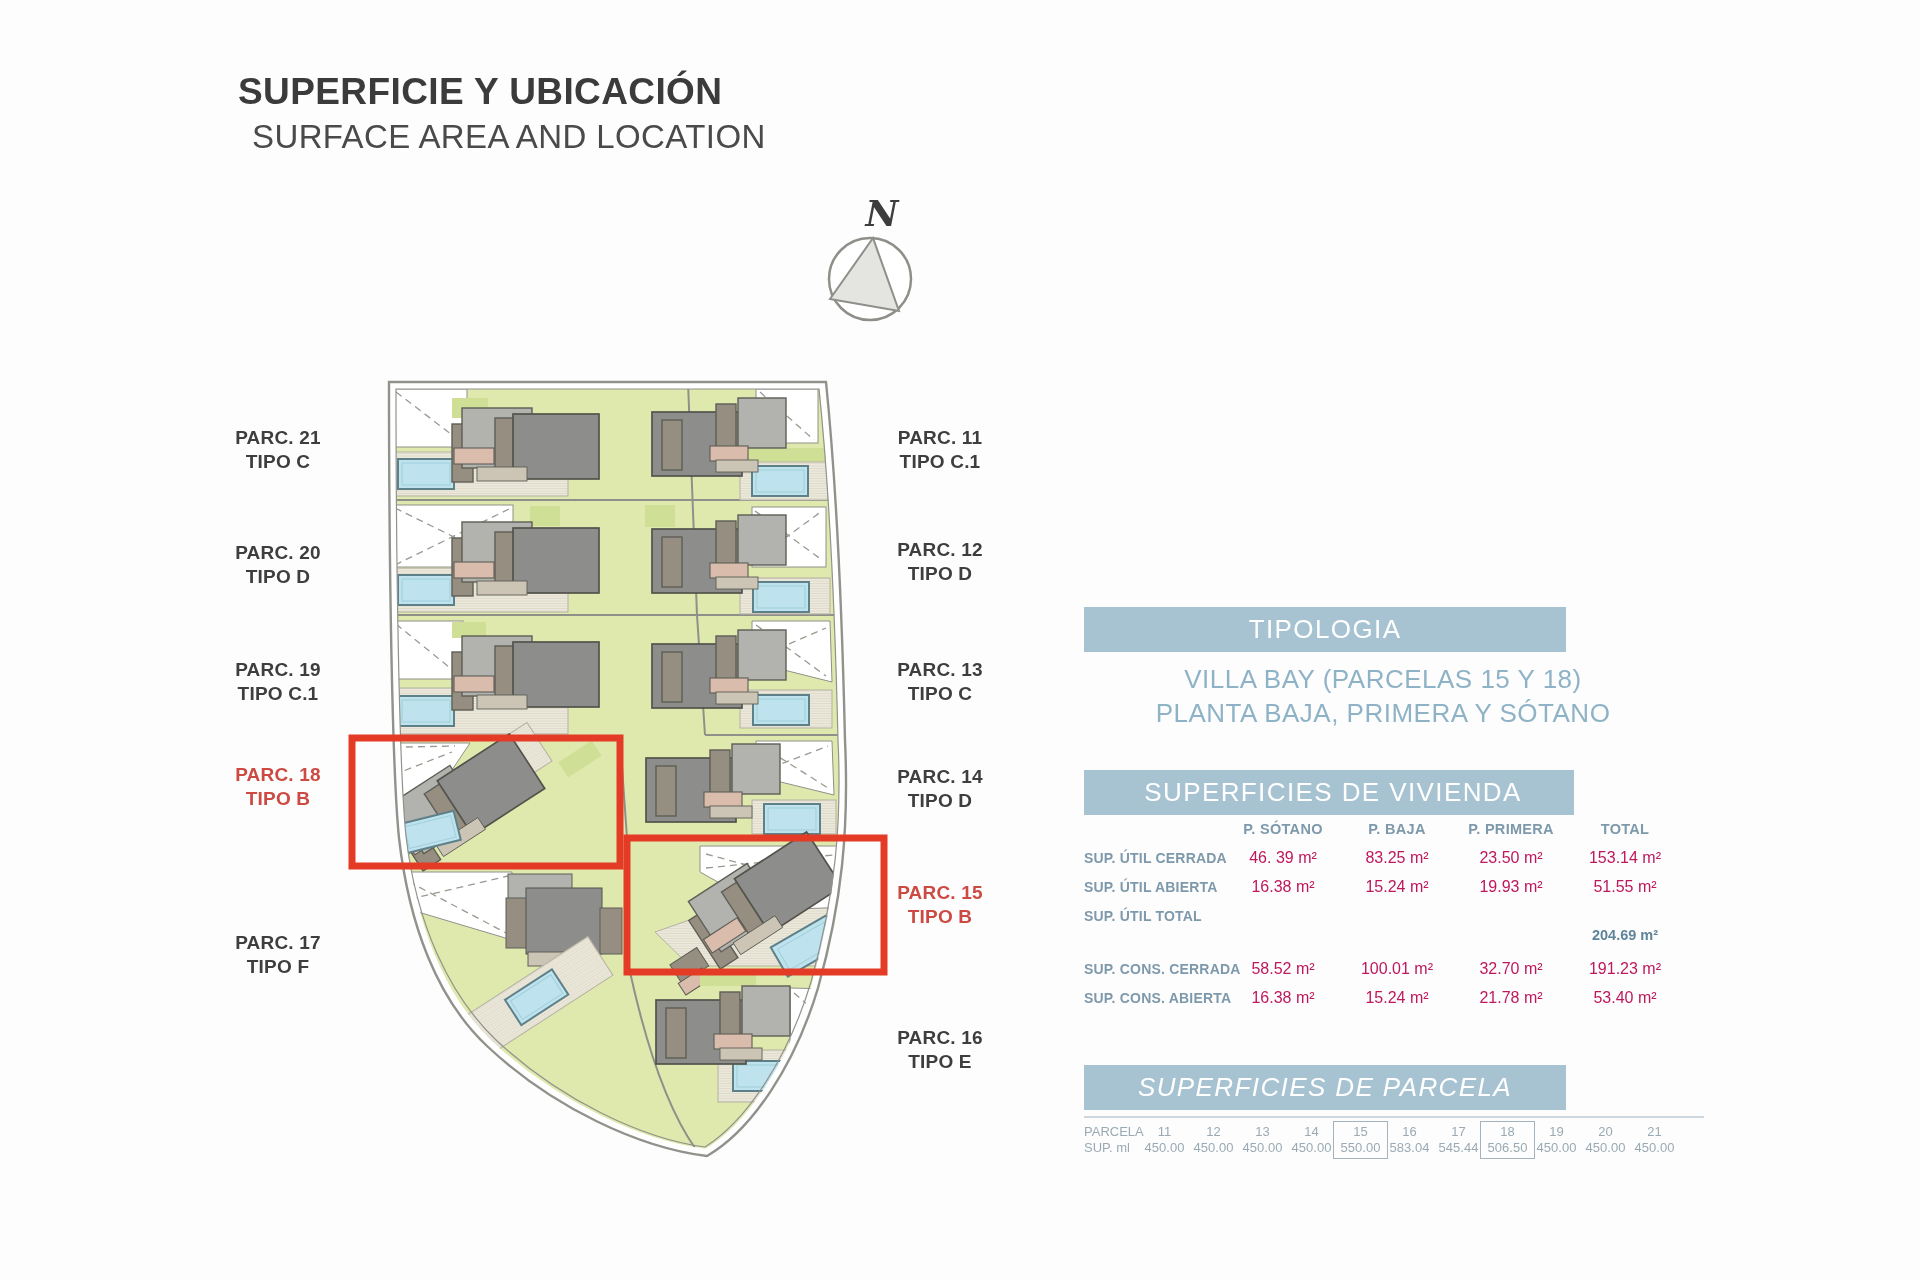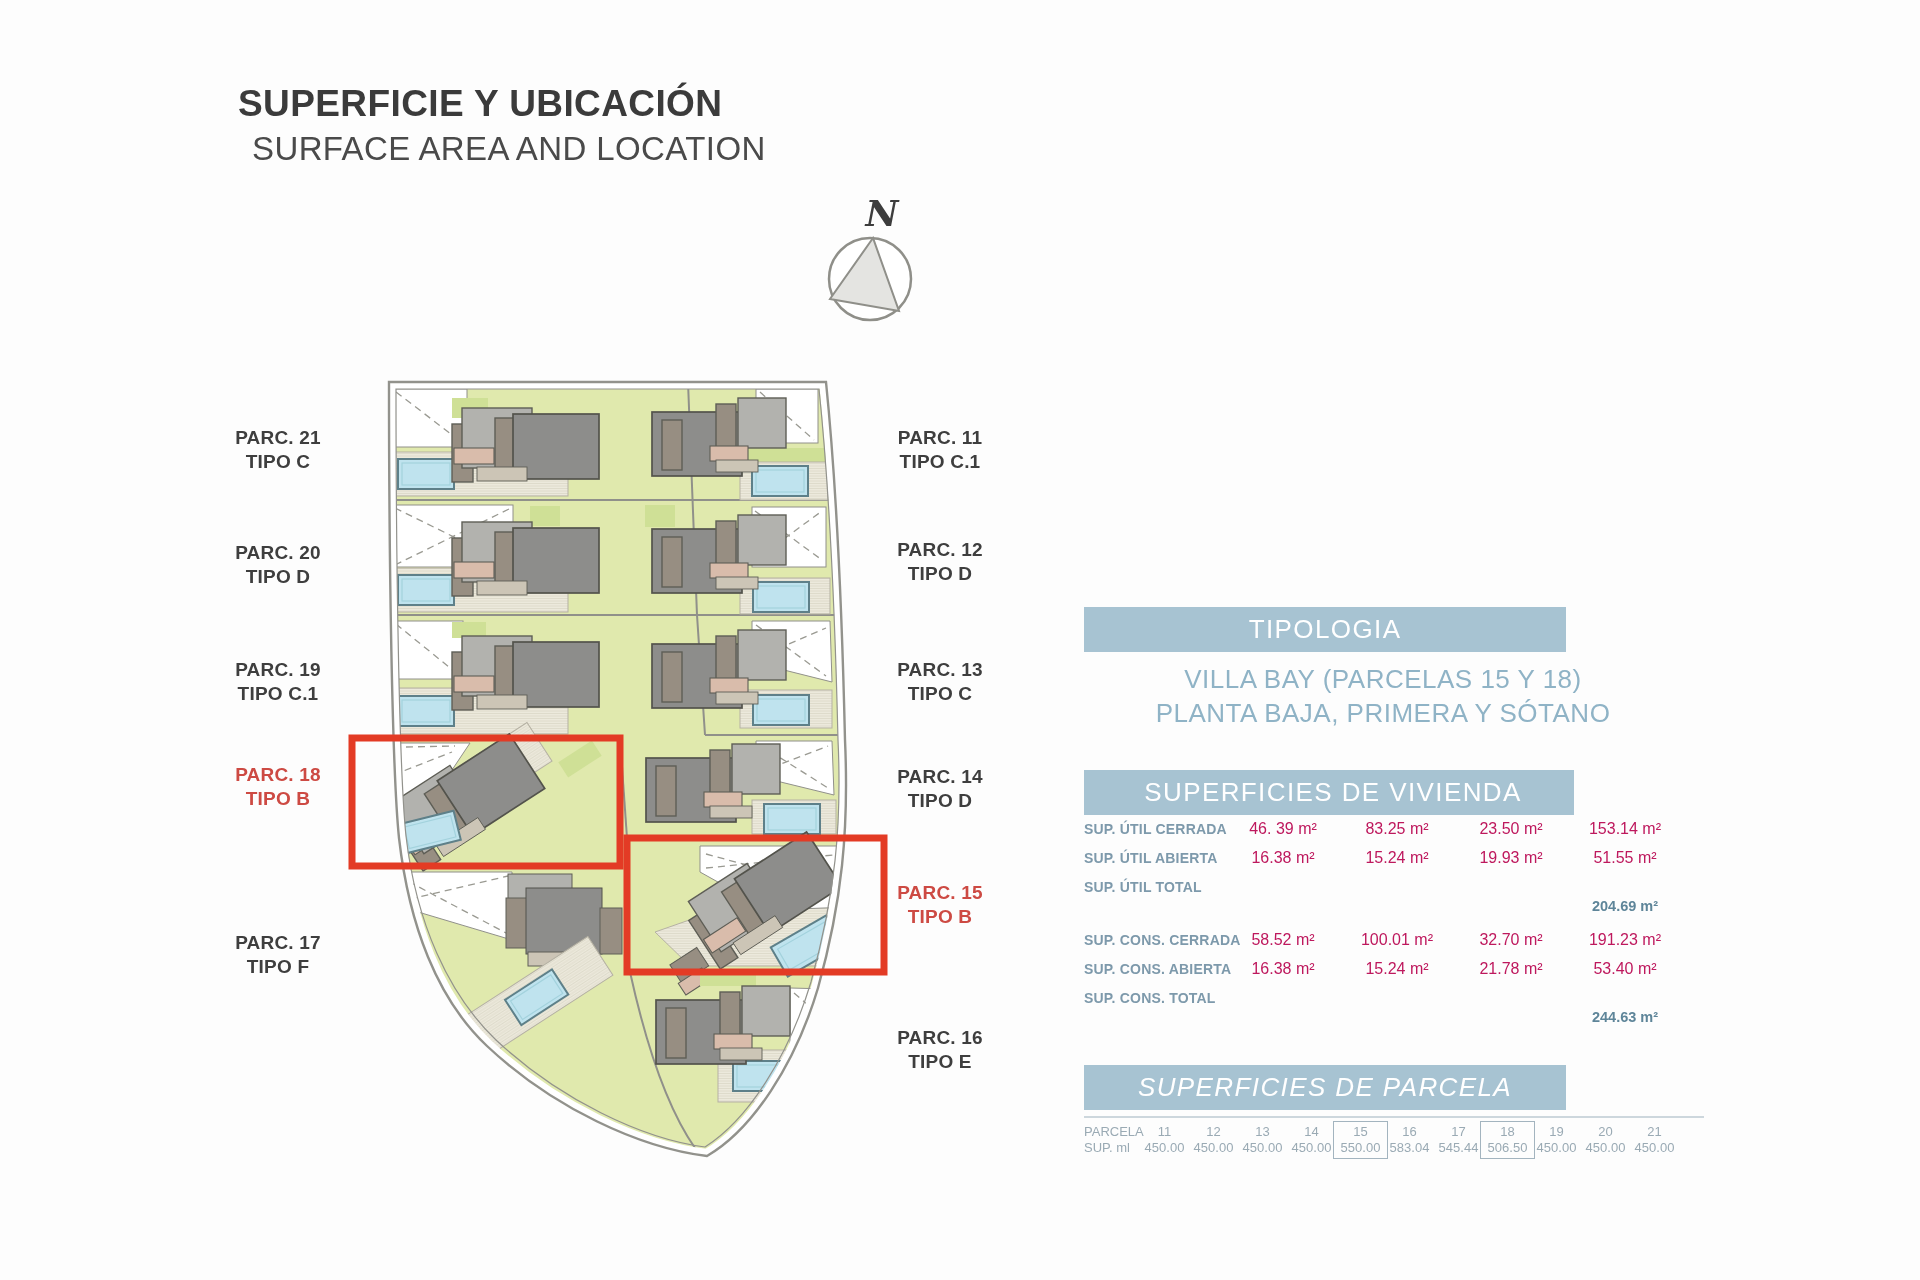--- a/index.html
+++ b/index.html
@@ -1,21 +1,21 @@
 <!DOCTYPE html>
 <html><head>
 <meta charset="utf-8">
 <style>
   html,body{margin:0;padding:0;background:#ffffff;}
   .page{position:relative;width:1920px;height:1280px;background:#fdfdfd;overflow:hidden;
         font-family:"Liberation Sans",sans-serif;}
 
   
   .title-block{position:absolute;left:238px;top:70px;line-height:1.18;}
-  .title-main{font-size:37px;font-weight:700;color:#3b3b3b;letter-spacing:.4px;margin-top:12px;}
+  .title-main{font-size:37px;font-weight:700;color:#3b3b3b;letter-spacing:.4px;}
   .title-sub{font-size:33px;font-weight:400;color:#4a4a4a;letter-spacing:.4px;margin-top:4px;margin-left:14px;}
 
   
   svg.plan{position:absolute;left:0;top:0;pointer-events:none;}
   .dash{stroke:#9a9a92;stroke-width:1.3;stroke-dasharray:7 5;fill:none;}
   .outline{fill:none;stroke:#92928c;}
 
   .parc-label{position:absolute;transform:translateX(-50%);text-align:center;
               font-size:19px;font-weight:700;color:#3e3e3e;line-height:1.26;letter-spacing:.2px;white-space:nowrap;}
   .parc-label.red{color:#cd4a43;}
@@ -290,20 +290,27 @@
 
   <div class="bar" style="top:607px;">TIPOLOGIA</div>
   <div class="subtitle">
     <div>VILLA BAY (PARCELAS 15 Y 18)</div>
     <div>PLANTA BAJA, PRIMERA Y SÓTANO</div>
   </div>
 
   <div class="bar" style="top:770px;padding-left:8px;">SUPERFICIES DE VIVIENDA</div>
 
   <div class="vtable">
+    <div class="vrow vhead">
+      <div class="vlabel"></div>
+      <div class="vcell">P. SÓTANO</div>
+      <div class="vcell">P. BAJA</div>
+      <div class="vcell">P. PRIMERA</div>
+      <div class="vcell">TOTAL</div>
+    </div>
     <div class="vrow">
       <div class="vlabel">SUP. ÚTIL CERRADA</div>
       <div class="vcell">46. 39 m²</div>
       <div class="vcell">83.25 m²</div>
       <div class="vcell">23.50 m²</div>
       <div class="vcell">153.14 m²</div>
     </div>
     <div class="vrow">
       <div class="vlabel">SUP. ÚTIL ABIERTA</div>
       <div class="vcell">16.38 m²</div>
@@ -326,27 +333,20 @@
       <div class="vcell">32.70 m²</div>
       <div class="vcell">191.23 m²</div>
     </div>
     <div class="vrow">
       <div class="vlabel">SUP. CONS. ABIERTA</div>
       <div class="vcell">16.38 m²</div>
       <div class="vcell">15.24 m²</div>
       <div class="vcell">21.78 m²</div>
       <div class="vcell">53.40 m²</div>
     </div>
-    <div class="vrow total">
-      <div class="vlabel">SUP. CONS. TOTAL</div>
-      <div class="vcell"></div>
-      <div class="vcell"></div>
-      <div class="vcell"></div>
-      <div class="vcell">244.63 m²</div>
-    </div>
   </div>
 
   <div class="bar" style="top:1065px;font-style:italic;">SUPERFICIES DE PARCELA</div>
   <div class="rule"></div>
 
   <div class="ptable">
     <div class="plabels">
       <div>PARCELA</div>
       <div>SUP. ml</div>
     </div>

